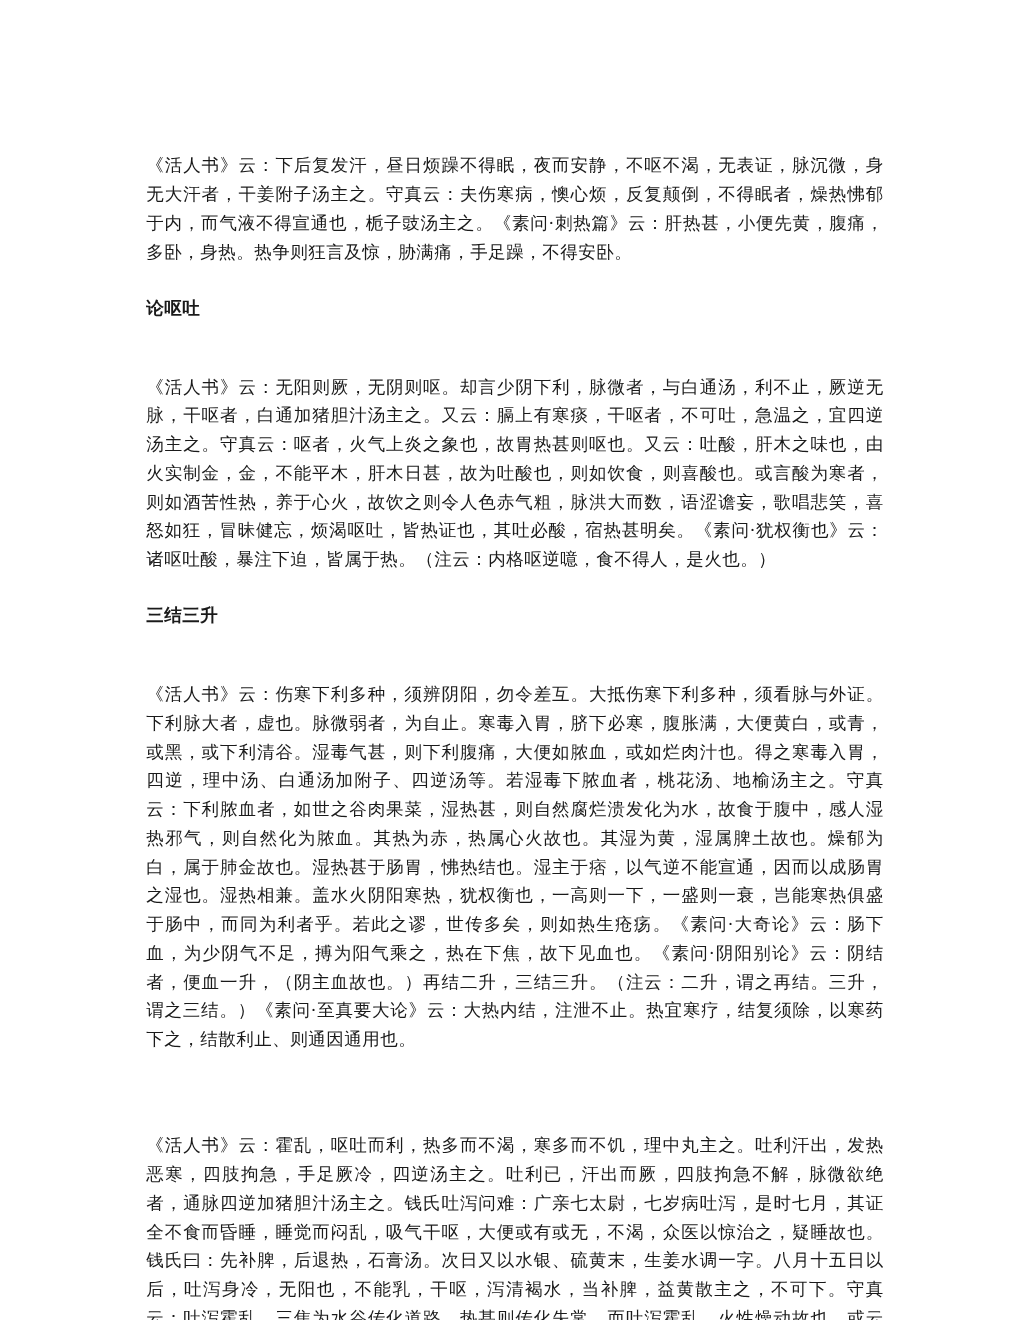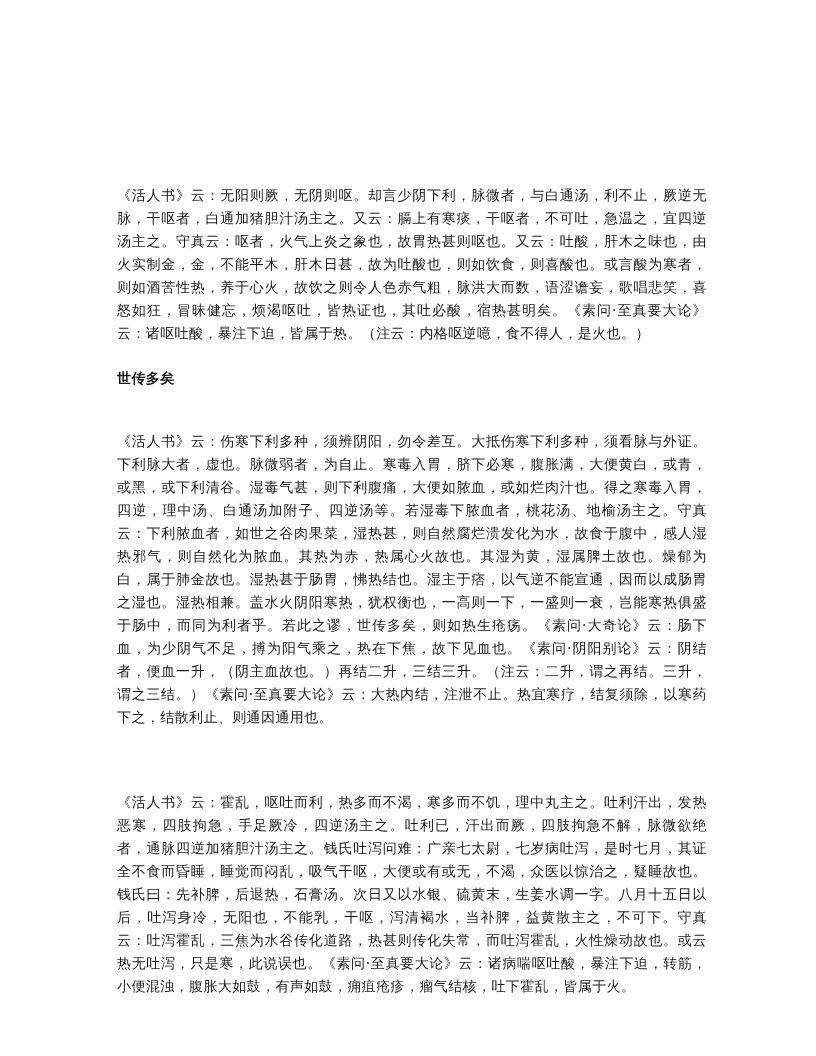--- a/index.html
+++ b/index.html
@@ -35,27 +35,29 @@
       letter-spacing: 0.4px;
     }
     .gap-after-para { height: 22px; }
     .gap-after-heading { height: 40px; }
   </style>
 </head>
 <body>
 
 <div class="page">
 
+  <p class="para">《活人书》云：下后复发汗，昼日烦躁不得眠，夜而安静，不呕不渴，无表证，脉沉微，身无大汗者，干姜附子汤主之。守真云：夫伤寒病，懊心烦，反复颠倒，不得眠者，燥热怫郁于内，而气液不得宣通也，栀子豉汤主之。《素问·刺热篇》云：肝热甚，小便先黄，腹痛，多卧，身热。热争则狂言及惊，胁满痛，手足躁，不得安卧。</p>
   <div class="gap-after-para"></div>
 
+  <h3 class="heading">论呕吐</h3>
   <div class="gap-after-heading"></div>
-  <p class="para">《活人书》云：无阳则厥，无阴则呕。却言少阴下利，脉微者，与白通汤，利不止，厥逆无脉，干呕者，白通加猪胆汁汤主之。又云：膈上有寒痰，干呕者，不可吐，急温之，宜四逆汤主之。守真云：呕者，火气上炎之象也，故胃热甚则呕也。又云：吐酸，肝木之味也，由火实制金，金，不能平木，肝木日甚，故为吐酸也，则如饮食，则喜酸也。或言酸为寒者，则如酒苦性热，养于心火，故饮之则令人色赤气粗，脉洪大而数，语涩谵妄，歌唱悲笑，喜怒如狂，冒昧健忘，烦渴呕吐，皆热证也，其吐必酸，宿热甚明矣。《素问·至真要大论》云：诸呕吐酸，暴注下迫，皆属于热。（注云：内格呕逆噫，食不得人，是火也。）</p>
+  <p class="para">《活人书》云：无阳则厥，无阴则呕。却言少阴下利，脉微者，与白通汤，利不止，厥逆无脉，干呕者，白通加猪胆汁汤主之。又云：膈上有寒痰，干呕者，不可吐，急温之，宜四逆汤主之。守真云：呕者，火气上炎之象也，故胃热甚则呕也。又云：吐酸，肝木之味也，由火实制金，金，不能平木，肝木日甚，故为吐酸也，则如饮食，则喜酸也。或言酸为寒者，则如酒苦性热，养于心火，故饮之则令人色赤气粗，脉洪大而数，语涩谵妄，歌唱悲笑，喜怒如狂，冒昧健忘，烦渴呕吐，皆热证也，其吐必酸，宿热甚明矣。《素问·犹权衡也》云：诸呕吐酸，暴注下迫，皆属于热。（注云：内格呕逆噫，食不得人，是火也。）</p>
   <div class="gap-after-para"></div>
 
-  <h3 class="heading">世传多矣</h3>
+  <h3 class="heading">三结三升</h3>
   <div class="gap-after-heading"></div>
   <p class="para">《活人书》云：伤寒下利多种，须辨阴阳，勿令差互。大抵伤寒下利多种，须看脉与外证。下利脉大者，虚也。脉微弱者，为自止。寒毒入胃，脐下必寒，腹胀满，大便黄白，或青，或黑，或下利清谷。湿毒气甚，则下利腹痛，大便如脓血，或如烂肉汁也。得之寒毒入胃，四逆，理中汤、白通汤加附子、四逆汤等。若湿毒下脓血者，桃花汤、地榆汤主之。守真云：下利脓血者，如世之谷肉果菜，湿热甚，则自然腐烂溃发化为水，故食于腹中，感人湿热邪气，则自然化为脓血。其热为赤，热属心火故也。其湿为黄，湿属脾土故也。燥郁为白，属于肺金故也。湿热甚于肠胃，怫热结也。湿主于痞，以气逆不能宣通，因而以成肠胃之湿也。湿热相兼。盖水火阴阳寒热，犹权衡也，一高则一下，一盛则一衰，岂能寒热俱盛于肠中，而同为利者乎。若此之谬，世传多矣，则如热生疮疡。《素问·大奇论》云：肠下血，为少阴气不足，搏为阳气乘之，热在下焦，故下见血也。《素问·阴阳别论》云：阴结者，便血一升，（阴主血故也。）再结二升，三结三升。（注云：二升，谓之再结。三升，谓之三结。）《素问·至真要大论》云：大热内结，注泄不止。热宜寒疗，结复须除，以寒药下之，结散利止、则通因通用也。</p>
   <div class="gap-after-para"></div>
 
   <div class="gap-after-heading"></div>
   <p class="para">《活人书》云：霍乱，呕吐而利，热多而不渴，寒多而不饥，理中丸主之。吐利汗出，发热恶寒，四肢拘急，手足厥冷，四逆汤主之。吐利已，汗出而厥，四肢拘急不解，脉微欲绝者，通脉四逆加猪胆汁汤主之。钱氏吐泻问难：广亲七太尉，七岁病吐泻，是时七月，其证全不食而昏睡，睡觉而闷乱，吸气干呕，大便或有或无，不渴，众医以惊治之，疑睡故也。钱氏曰：先补脾，后退热，石膏汤。次日又以水银、硫黄末，生姜水调一字。八月十五日以后，吐泻身冷，无阳也，不能乳，干呕，泻清褐水，当补脾，益黄散主之，不可下。守真云：吐泻霍乱，三焦为水谷传化道路，热甚则传化失常，而吐泻霍乱，火性燥动故也。或云热无吐泻，只是寒，此说误也。《素问·至真要大论》云：诸病喘呕吐酸，暴注下迫，转筋，小便混浊，腹胀大如鼓，有声如鼓，痈疽疮疹，瘤气结核，吐下霍乱，皆属于火。</p>
 
 </div>
 
 </body></html>

